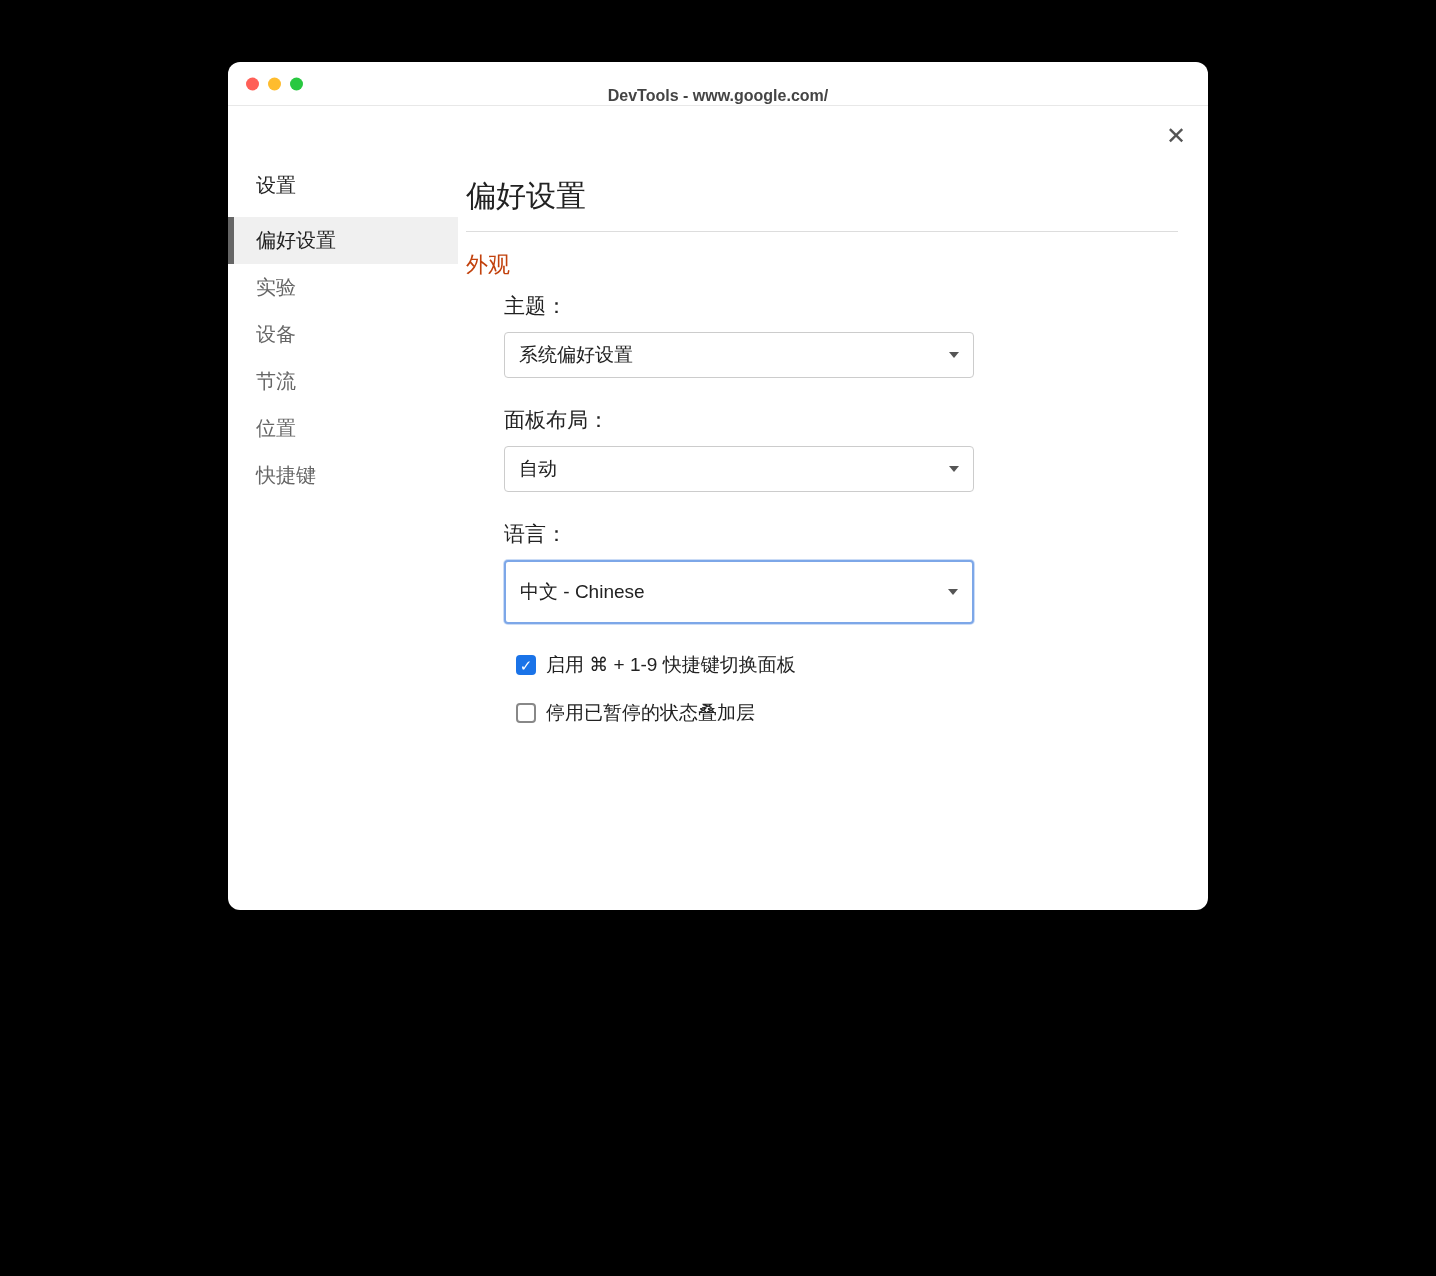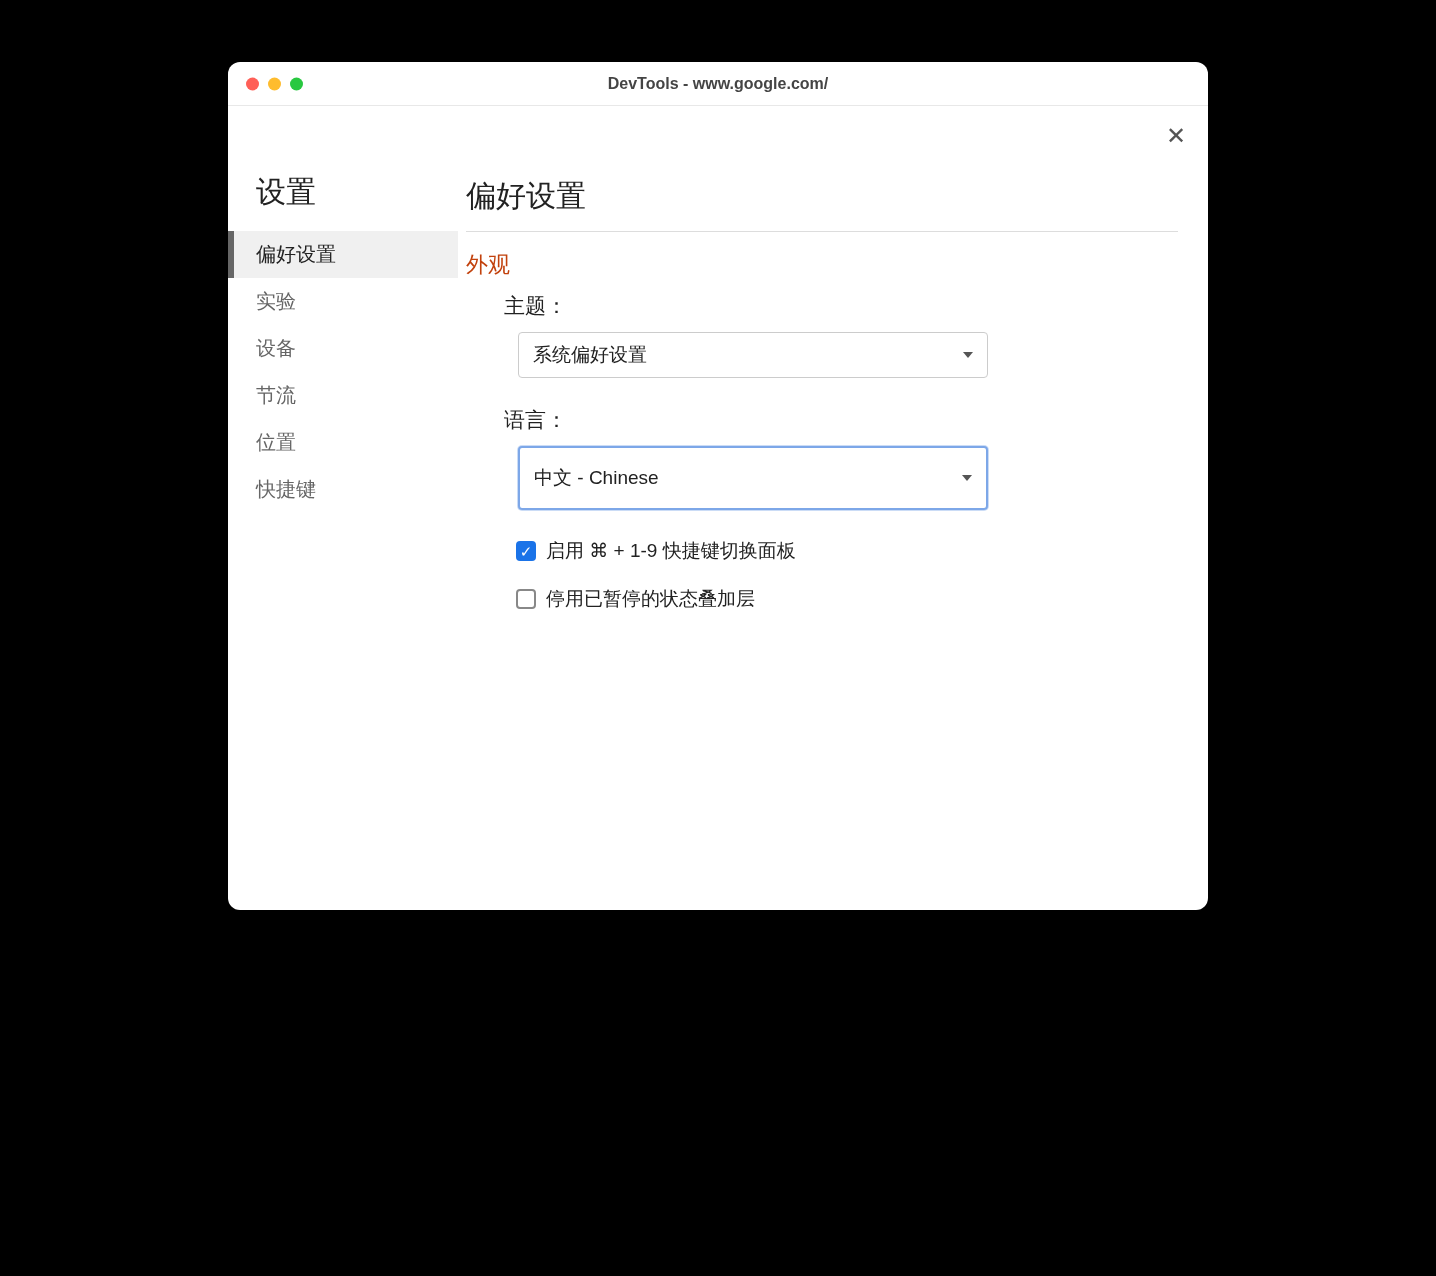--- a/index.html
+++ b/index.html
@@ -24,21 +24,21 @@
       border-radius: 12px;
       box-shadow: 0 20px 60px rgba(0,0,0,0.5);
       overflow: hidden;
       display: flex;
       flex-direction: column;
       position: relative;
     }
     .titlebar {
       height: 44px;
       display: flex;
-      align-items: center;
+      align-items: flex-end;
       position: relative;
       border-bottom: 1px solid #e8e8e8;
       flex-shrink: 0;
     }
     .traffic-lights {
       display: flex;
       gap: 9px;
       position: absolute;
       left: 18px;
       top: 50%;
@@ -74,21 +74,21 @@
       cursor: pointer;
       line-height: 1;
       z-index: 10;
     }
     .sidebar {
       width: 230px;
       flex-shrink: 0;
       padding-top: 72px;
     }
     .sidebar-title {
-      font-size: 30px;
+      font-size: 20px;
       font-weight: 400;
       color: #222;
       padding: 0 0 18px 28px;
       margin-top: -6px;
     }
     .sidebar-item {
       padding: 10px 0 10px 28px;
       font-size: 20px;
       color: #666;
       cursor: pointer;
@@ -140,21 +140,20 @@
       border: 1px solid #ccc;
       border-radius: 4px;
       display: flex;
       align-items: center;
       justify-content: space-between;
       padding: 0 14px;
       font-size: 19px;
       color: #222;
       background: #fff;
       cursor: pointer;
-      margin-left: 14px;
       gap: 17px;
     }
     .select.focused {
       border: 2px solid #7da7e8;
       box-shadow: 0 0 0 1px rgba(125,167,232,0.4);
       height: 64px;
     }
     .caret {
       width: 0;
       height: 0;
@@ -236,20 +235,27 @@
       <div class="section-label">外观</div>
 
       <div class="field">
         <div class="field-label">主题：</div>
         <div class="select">
           <span>系统偏好设置</span>
           <span class="caret"></span>
         </div>
       </div>
 
+      <div class="field">
+        <div class="field-label">面板布局：</div>
+        <div class="select">
+          <span>自动</span>
+          <span class="caret"></span>
+        </div>
+      </div>
 
       <div class="field">
       </div>
 
       <div class="field">
         <div class="field-label">语言：</div>
         <div class="select focused">
           <span>中文 - Chinese</span>
           <span class="caret"></span>
         </div>

